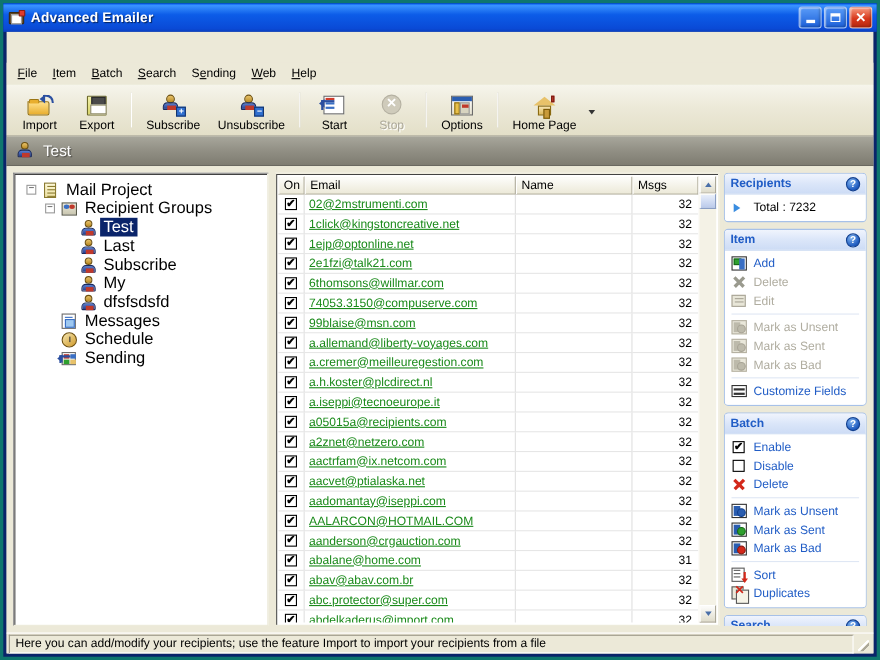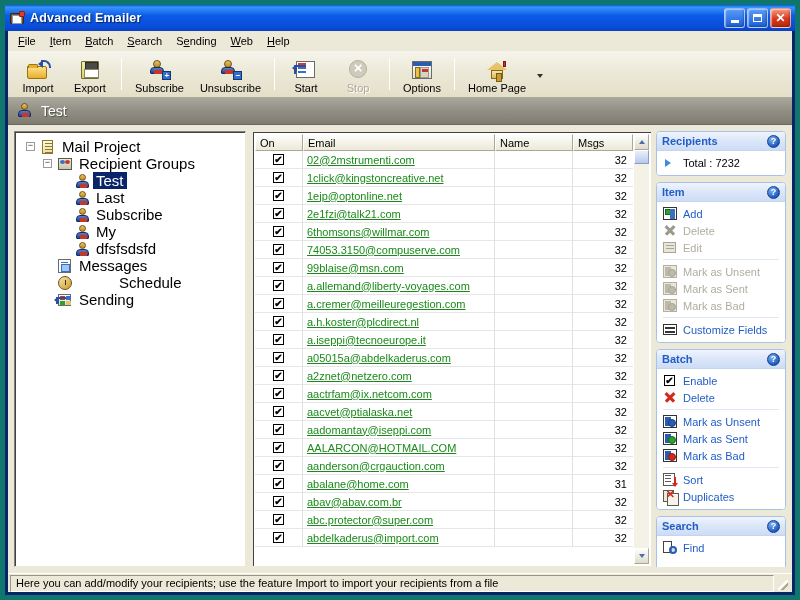--- a/index.html
+++ b/index.html
@@ -7,21 +7,21 @@
     margin: 0; padding: 0;
     width: 800px; height: 600px;
     overflow: hidden;
     font-family: "Liberation Sans", sans-serif;
     font-size: 11px;
   }
   #app {
     width: 800px; height: 600px;
     position: relative;
     background: #0A246A;
-    border: 5px solid #0f766e;
+    border: 3px solid #0f766e;
   }
 
   
   #titlebar {
     height: 26px;
     background: linear-gradient(180deg,#0058ee 0%,#3a93ff 8%,#0c5ce8 40%,#0a4ad6 88%,#0a3fbf 100%);
     display: flex; align-items: center;
     padding: 0 2px 0 4px;
     position: relative;
   }
@@ -65,21 +65,21 @@
   
   #client {
     position: absolute; left: 3px; top: 26px; right: 3px; bottom: 3px;
     background: #ece9d8;
     display: flex; flex-direction: column;
   }
 
   
   #menubar {
     height: 20px; display: flex; align-items: center;
-    background: #ece9d8; padding-left: 3px; flex: none;
+    background: #ece9d8; padding-left: 3px; flex: none; margin-top: 28px;
   }
   .menu-item {
     padding: 2px 7px; color: #000; font-size: 11px; cursor: default;
   }
   .menu-item u { text-decoration: underline; }
 
   
   #toolbar {
     height: 47px; flex: none;
     background: linear-gradient(180deg,#f6f5ec 0%,#ece9d8 45%,#e3dfc8 100%);
@@ -193,21 +193,21 @@
   }
   #listinner { flex:1; display:flex; min-height:0; margin:2px; }
   #listcols { flex:1; display:flex; flex-direction:column; min-width:0; }
   .lv-head { display:flex; height:17px; flex:none; background:#ece9d8; }
   .lv-th {
     background: linear-gradient(180deg,#fdfdfb,#ece9d8);
     border: 1px solid #fff; border-right-color:#aca899; border-bottom-color:#aca899;
     font-size:11px; padding:1px 4px; color:#000; display:flex; align-items:center;
     cursor: pointer; overflow:hidden; white-space:nowrap;
   }
-  .col-on { width:48px; flex:none; }
+  .col-on { width:24px; flex:none; }
   .col-email { width:192px; flex:none; }
   .col-name { flex:1; min-width:0; }
   .col-msgs { width:60px; flex:none; justify-content:flex-start; }
   .lv-rows { flex:1; overflow:hidden; background:#fff; }
   .lv-row { display:flex; height:18px; align-items:stretch; }
   .lv-td { font-size:11px; display:flex; align-items:center; padding:0 4px; border-bottom:1px solid #e6e6e6; overflow:hidden; white-space:nowrap;}
   .lv-td.col-on { justify-content:center; border-right:1px solid #e0e0e0; }
   .lv-td.col-email { border-right:1px solid #e0e0e0; }
   .lv-td.col-name { border-right:1px solid #e0e0e0; }
   .lv-td.col-msgs { justify-content:flex-end; padding-right:6px; }
@@ -515,21 +515,21 @@
             </div>
           <div class="tlabel">dfsfsdsfd</div>
         </div>
 
         <div class="tnode" style="padding-left:38px;">
           <div class="tico">
               <div class="ic-msg"></div>
             </div>
           <div class="tlabel">Messages</div>
         </div>
-        <div class="tnode" style="padding-left:38px;gap:40px;">
+        <div class="tnode" style="padding-left:38px;">
           <div class="tico">
               <div class="ic-sch"></div>
             </div>
           <div class="tlabel">Schedule</div>
         </div>
         <div class="tnode" style="padding-left:38px;">
           <div class="tico">
               <div class="ic-snd">
                 <div class="ar2"></div>
               </div>
@@ -656,21 +656,21 @@
                     <span class="email-link">a.iseppi@tecnoeurope.it</span>
                   </div>
                   <div class="lv-td col-name"></div>
                   <div class="lv-td col-msgs">32</div>
                 </div>
                 <div class="lv-row">
                   <div class="lv-td col-on">
                     <div class="cbx">✔</div>
                   </div>
                   <div class="lv-td col-email">
-                    <span class="email-link">a05015a@abdelkaderus.com</span>
+                    <span class="email-link">a05015a@recipients.com</span>
                   </div>
                   <div class="lv-td col-name"></div>
                   <div class="lv-td col-msgs">32</div>
                 </div>
                 <div class="lv-row">
                   <div class="lv-td col-on">
                     <div class="cbx">✔</div>
                   </div>
                   <div class="lv-td col-email">
                     <span class="email-link">a2znet@netzero.com</span>
@@ -867,20 +867,26 @@
           </div>
           <div class="panel-body">
             <div class="pitem">
               <span class="pi-ico">
                   <span class="ic-cb">✔</span>
                 </span>
               <span class="pi-label">Enable</span>
             </div>
             <div class="pitem">
               <span class="pi-ico">
+                  <span class="ic-cb"></span>
+                </span>
+              <span class="pi-label">Disable</span>
+            </div>
+            <div class="pitem">
+              <span class="pi-ico">
                   <span class="ic-del red"></span>
                 </span>
               <span class="pi-label">Delete</span>
             </div>
             <div class="psep"></div>
             <div class="pitem">
               <span class="pi-ico">
                   <span class="ic-mark on">
                     <span class="bdg unsent"></span>
                   </span>

